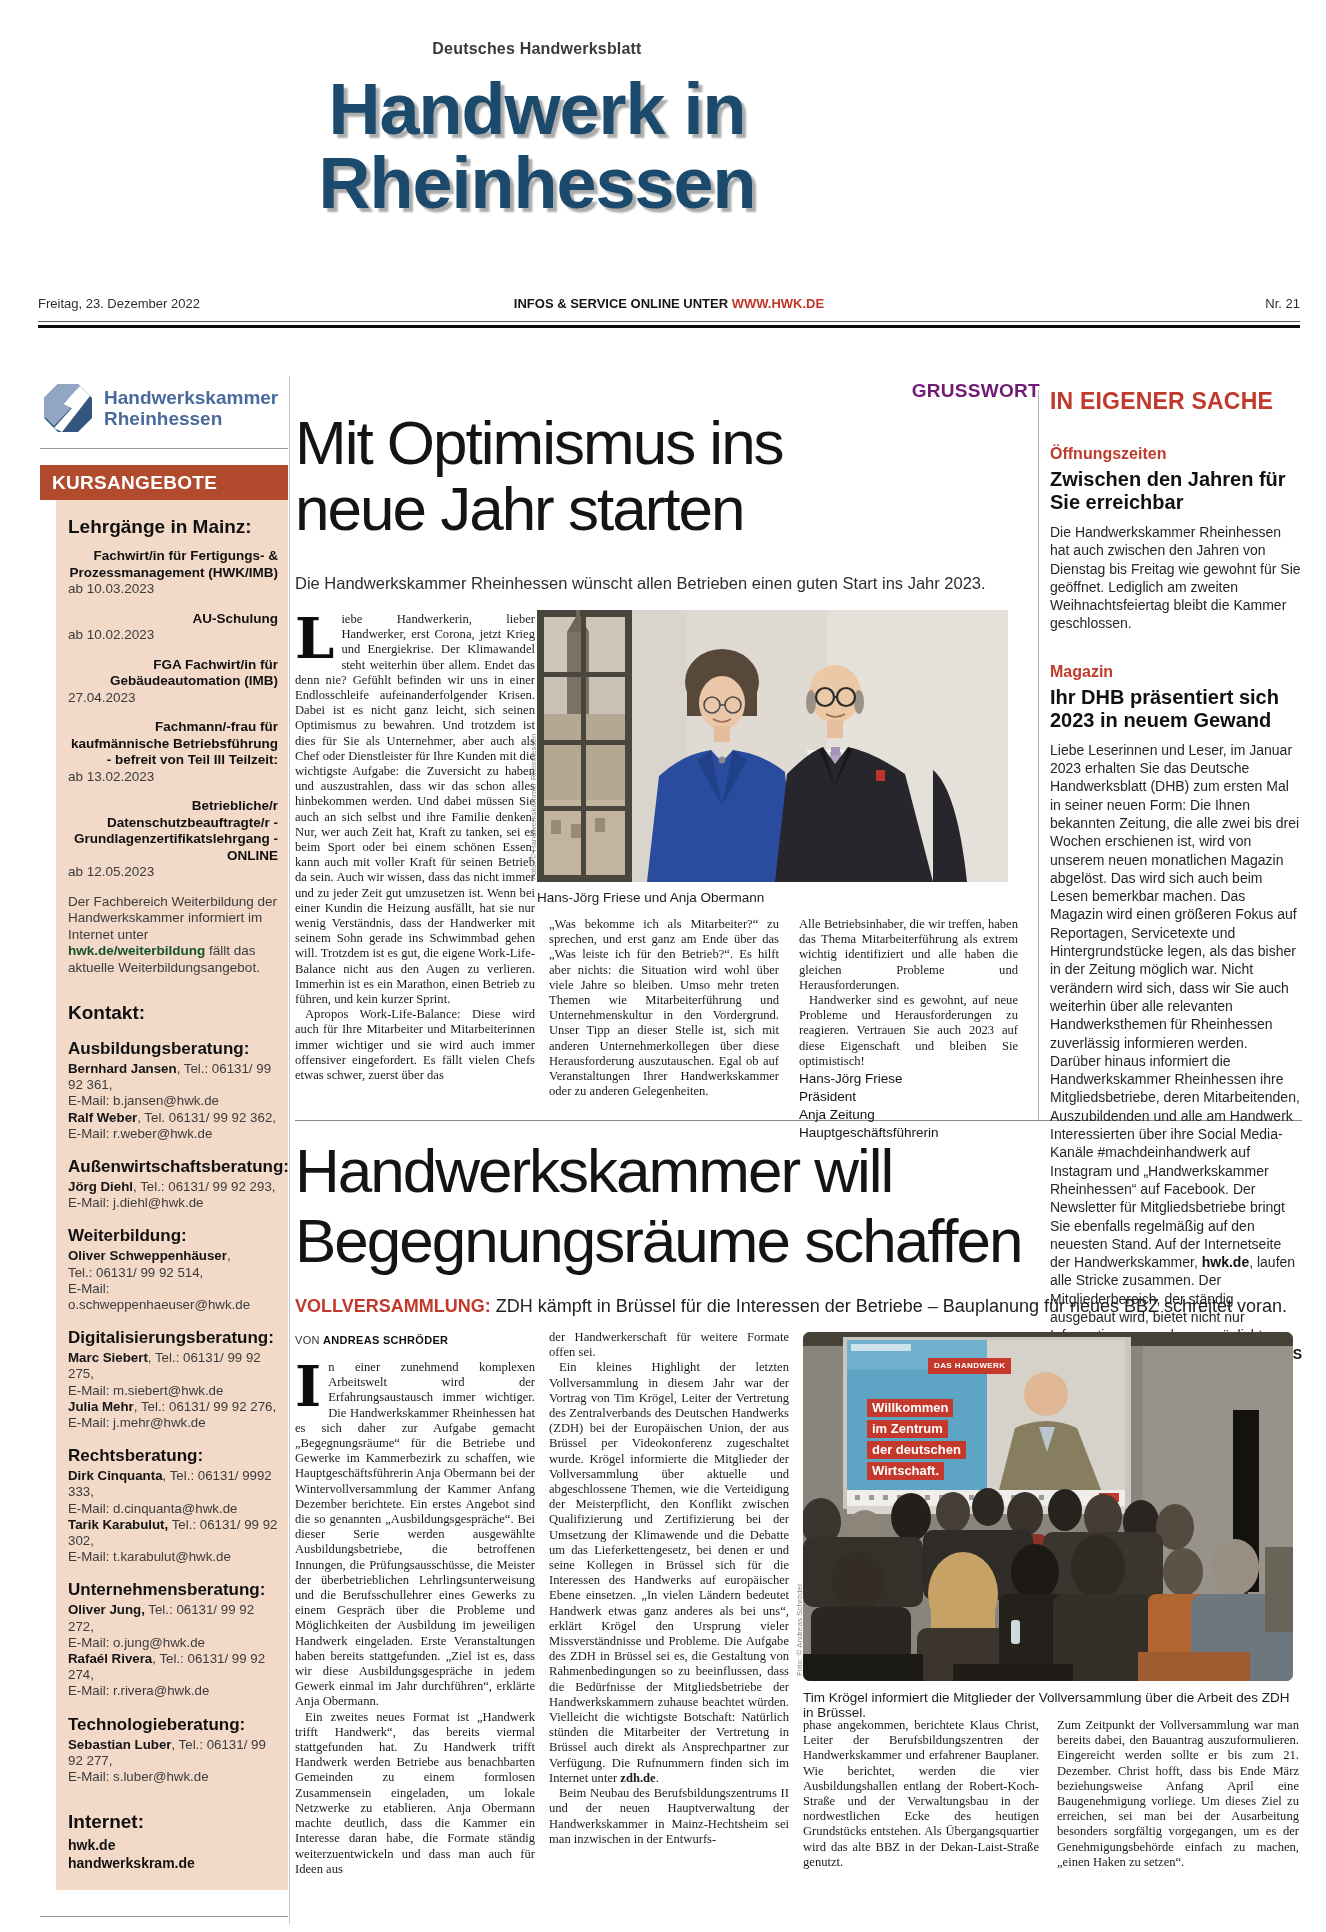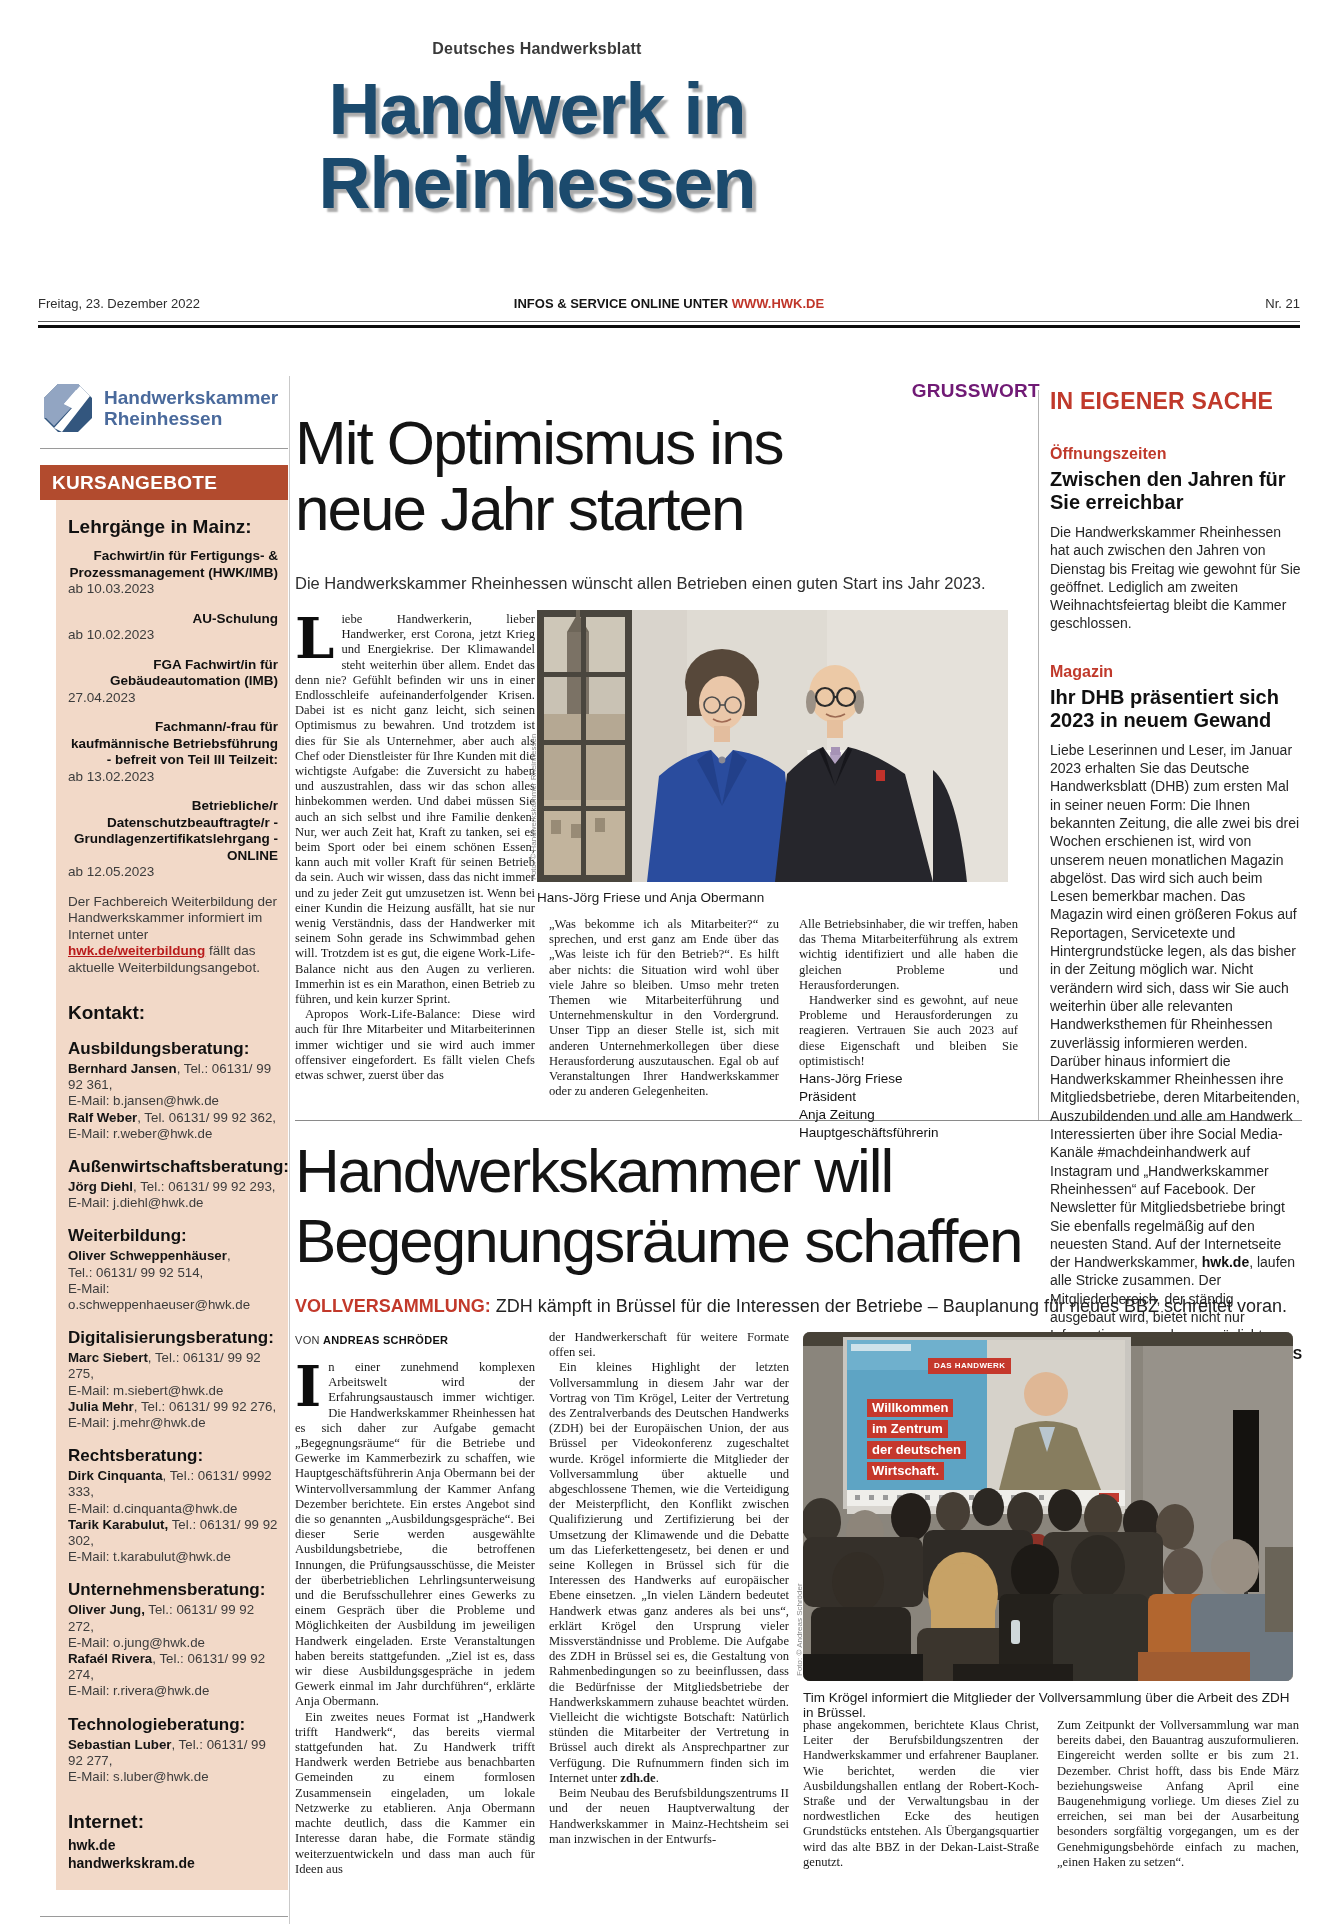--- a/index.html
+++ b/index.html
@@ -26,21 +26,21 @@
   .logo-row{display:flex;align-items:center;gap:10px;padding:6px 0 14px 2px;}
   .logo-text{font-weight:bold;font-size:19px;line-height:21px;color:#4a6a9c;}
   .sb-hr{border:0;border-top:1px solid #9a9a9a;margin:0 0 16px 0;}
   .sb-banner{background:#b24b2e;color:#fff;font-weight:bold;font-size:19px;padding:7px 10px 6px 12px;letter-spacing:.3px;}
   .sb-panel{background:#f2d9c8;padding:14px 10px 18px 12px;margin-left:16px;}
   .sb-h1{font-weight:bold;font-size:19px;margin:2px 0 10px;}
   .course{margin-bottom:13px;font-size:13.5px;line-height:16.5px;}
   .c-title{font-weight:bold;text-align:right;}
   .c-date{color:#3c3c3c;}
   .sb-note{font-size:13.5px;line-height:16.5px;color:#3c3c3c;margin-top:4px;}
-  .sb-note b{color:#b91c1c;text-decoration:underline;}
+  .sb-note b{color:#14532d;}
   .sb-kontakt{font-weight:bold;font-size:19px;margin:26px 0 2px;}
   .ct-h{font-weight:bold;font-size:17px;margin:15px 0 2px;}
   .ct-l{font-size:13.3px;line-height:16.2px;color:#3c3c3c;}
   .ct-l b{color:#151515;}
   .sb-internet{font-weight:bold;font-size:19px;margin:26px 0 3px;}
   .ilink{font-weight:bold;font-size:14px;line-height:18px;}
   .redaktion{margin-top:26px;}
   .red-head{color:#c0392b;font-weight:bold;font-size:23px;margin:24px 0 26px;}
   
   .a1{position:absolute;left:295px;top:380px;width:745px;}

